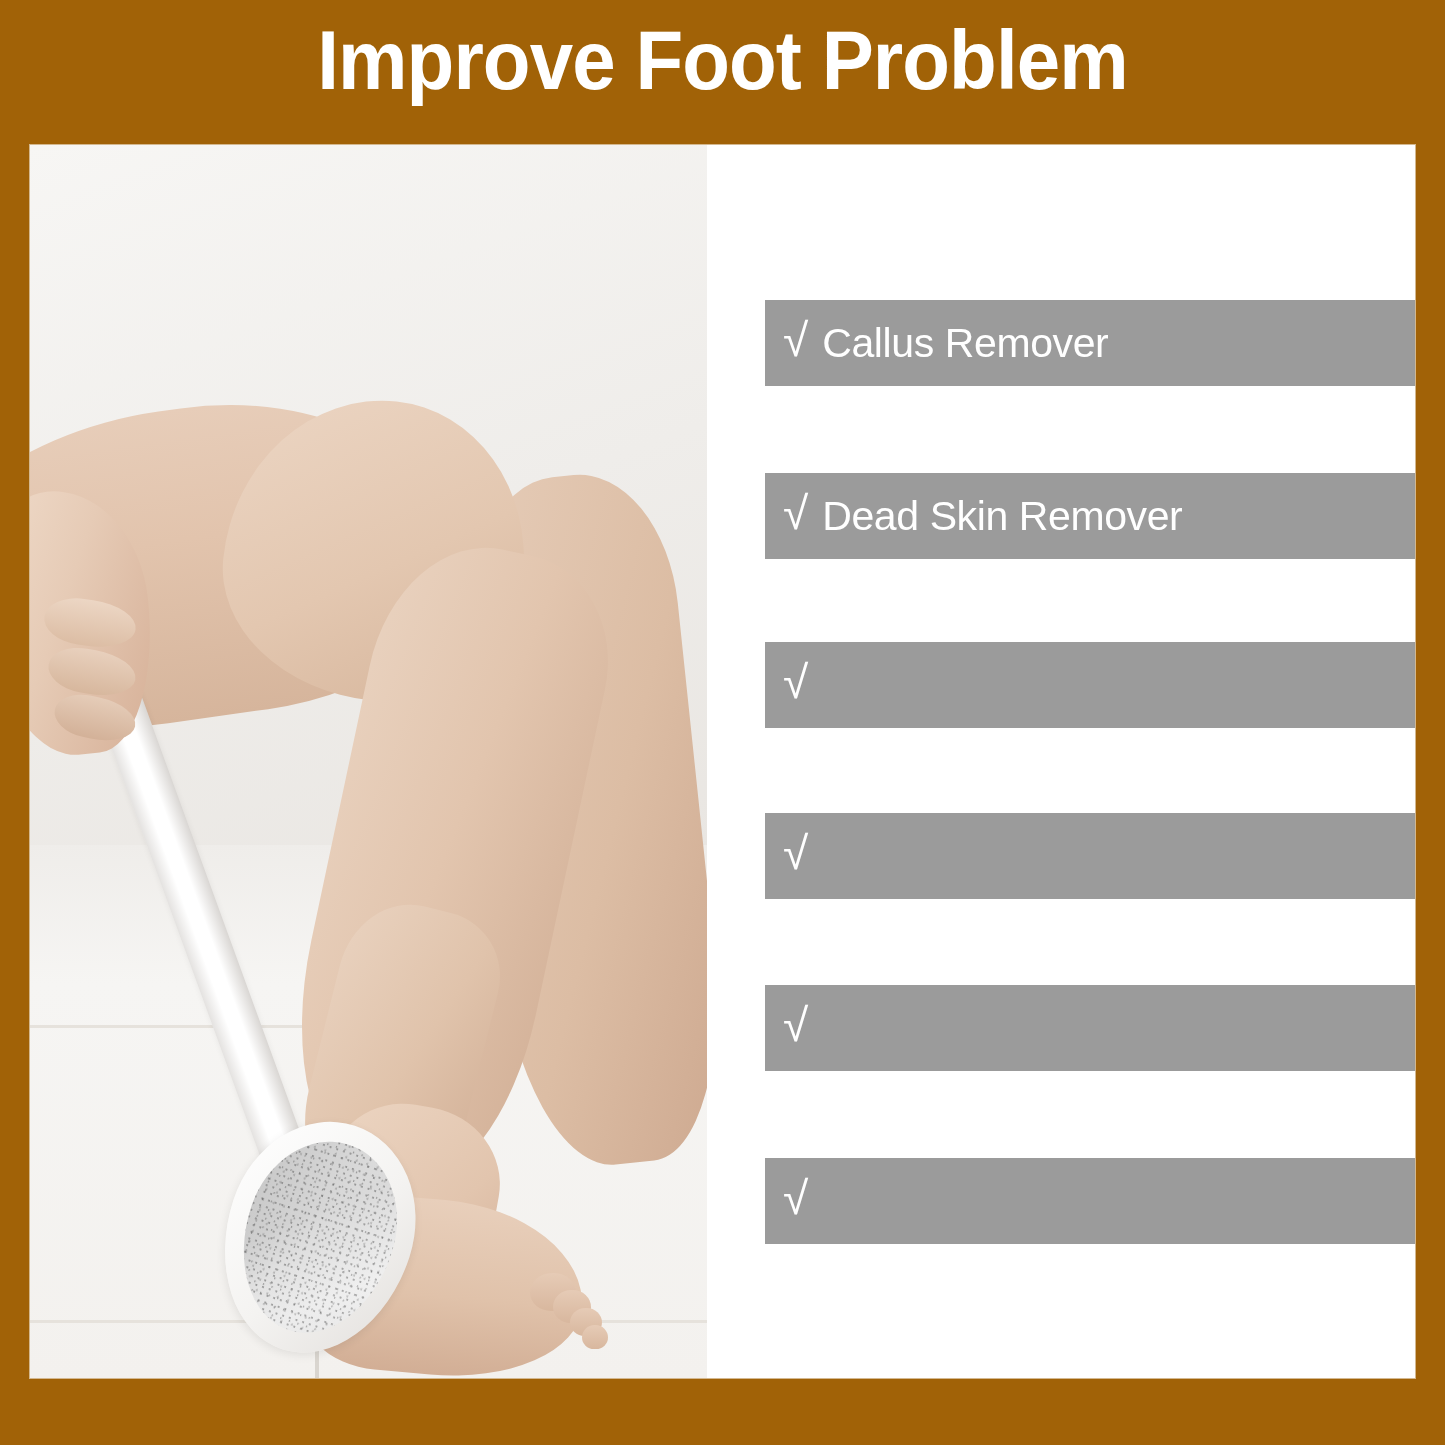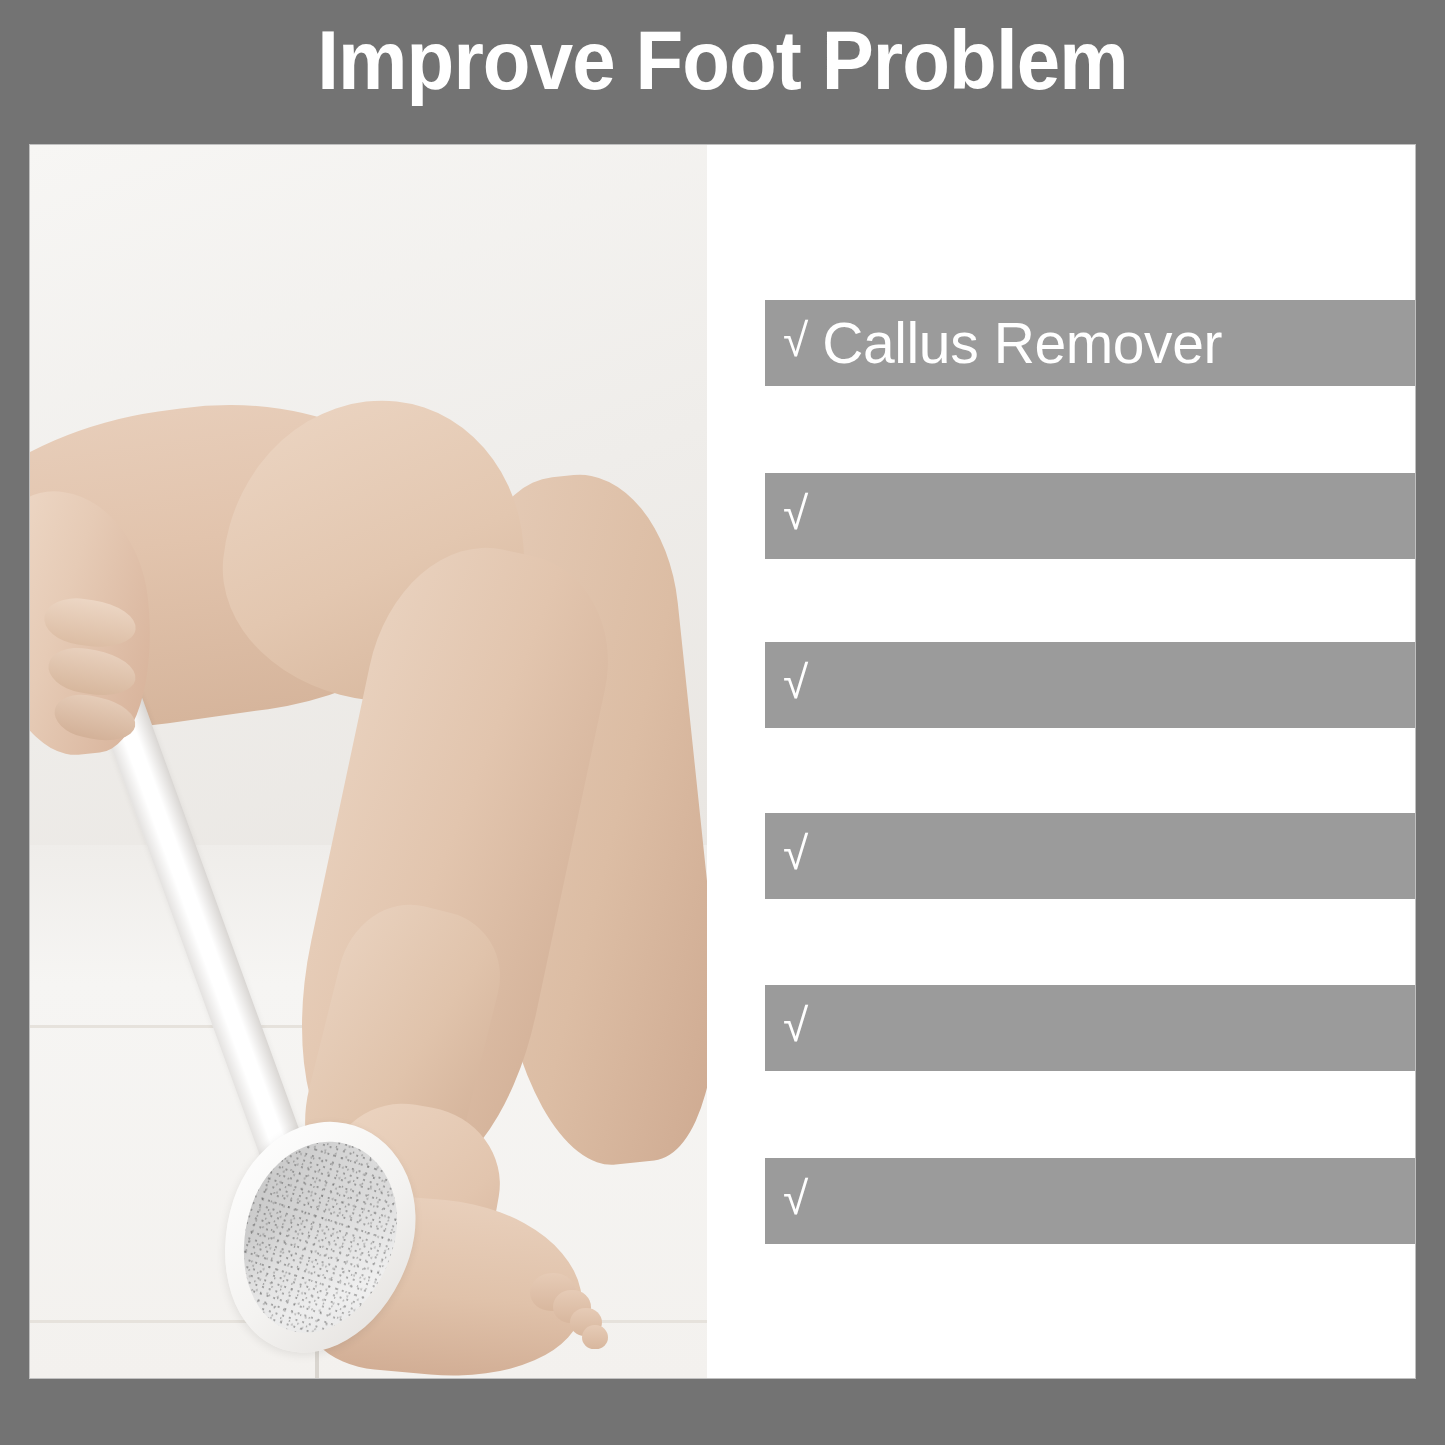--- a/index.html
+++ b/index.html
@@ -4,21 +4,21 @@
 <style>
   html, body {
     margin: 0;
     padding: 0;
     background: #ffffff;
   }
   #page {
     position: relative;
     width: 1445px;
     height: 1445px;
-    background: #737373;
+    background: #a16207;
     overflow: hidden;
     font-family: "Liberation Sans", sans-serif;
   }
 
   
   #title {
     position: absolute;
     left: 0;
     top: 18px;
     width: 1445px;
@@ -234,21 +234,21 @@
     color: #ffffff;
     font-size: 46px;
     line-height: 1;
     font-weight: normal;
     margin-right: 14px;
     margin-top: -6px;
     flex: 0 0 auto;
   }
   .feature-label {
     color: #ffffff;
-    font-size: 57px;
+    font-size: 41px;
     line-height: 1;
     font-weight: normal;
     white-space: nowrap;
     letter-spacing: -0.4px;
   }
 </style>
 </head>
 <body>
 
 <div id="page">
@@ -304,20 +304,21 @@
 
     <div id="list">
 
       <div class="feature-row" style="top:155px;">
         <span class="check">√</span>
         <span class="feature-label">Callus Remover</span>
       </div>
 
       <div class="feature-row" style="top:328px;">
         <span class="check">√</span>
+        <span class="feature-label">Dead Skin Remover</span>
       </div>
 
       <div class="feature-row" style="top:497px;">
         <span class="check">√</span>
       </div>
 
       <div class="feature-row" style="top:668px;">
         <span class="check">√</span>
       </div>
 

